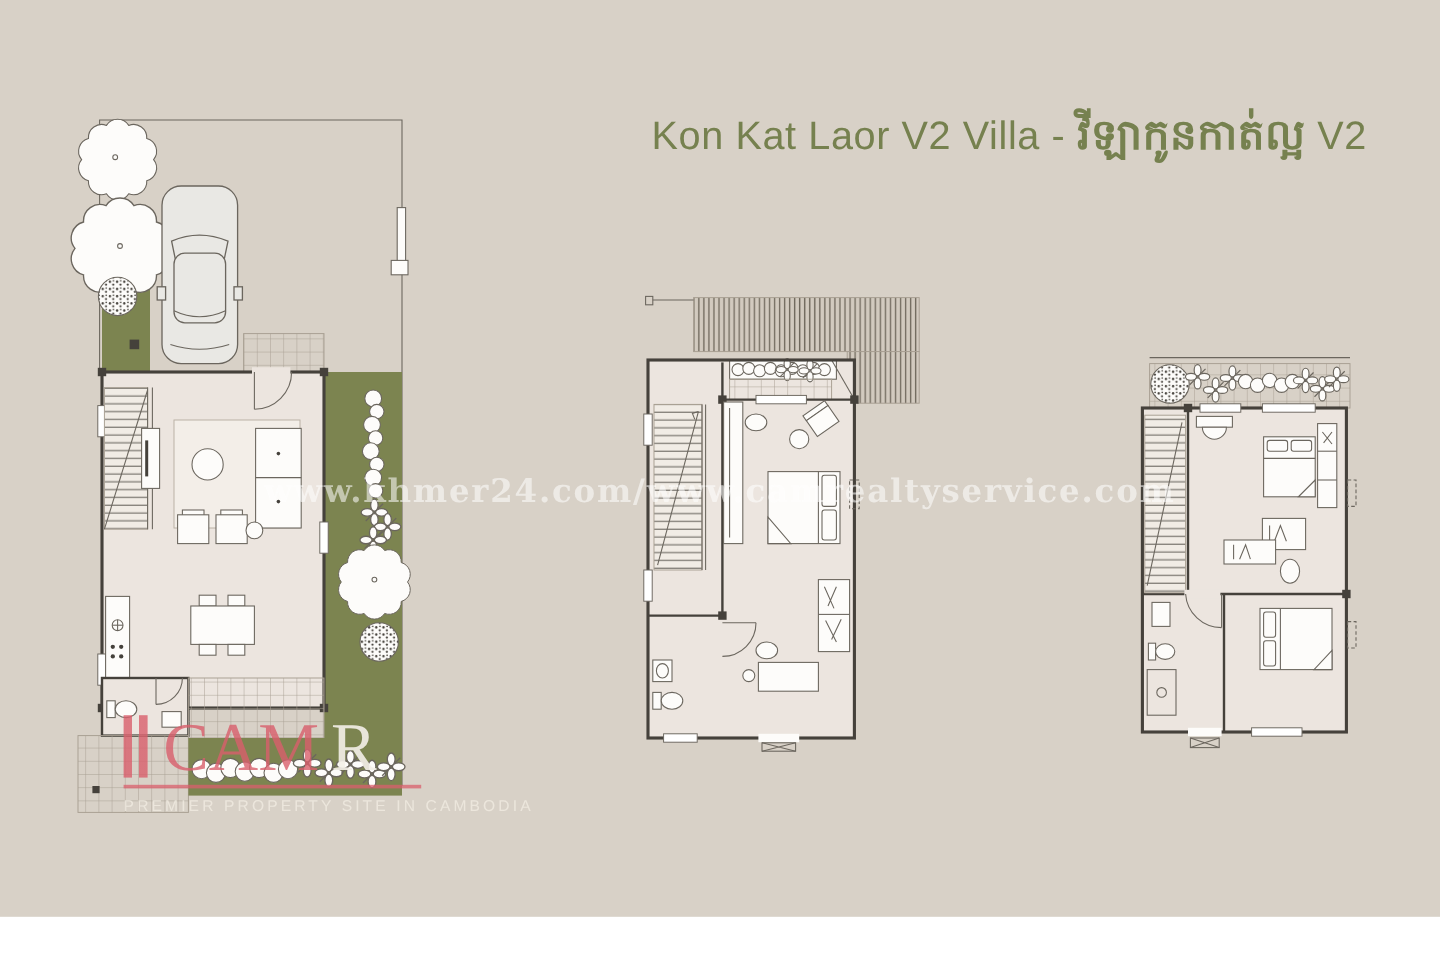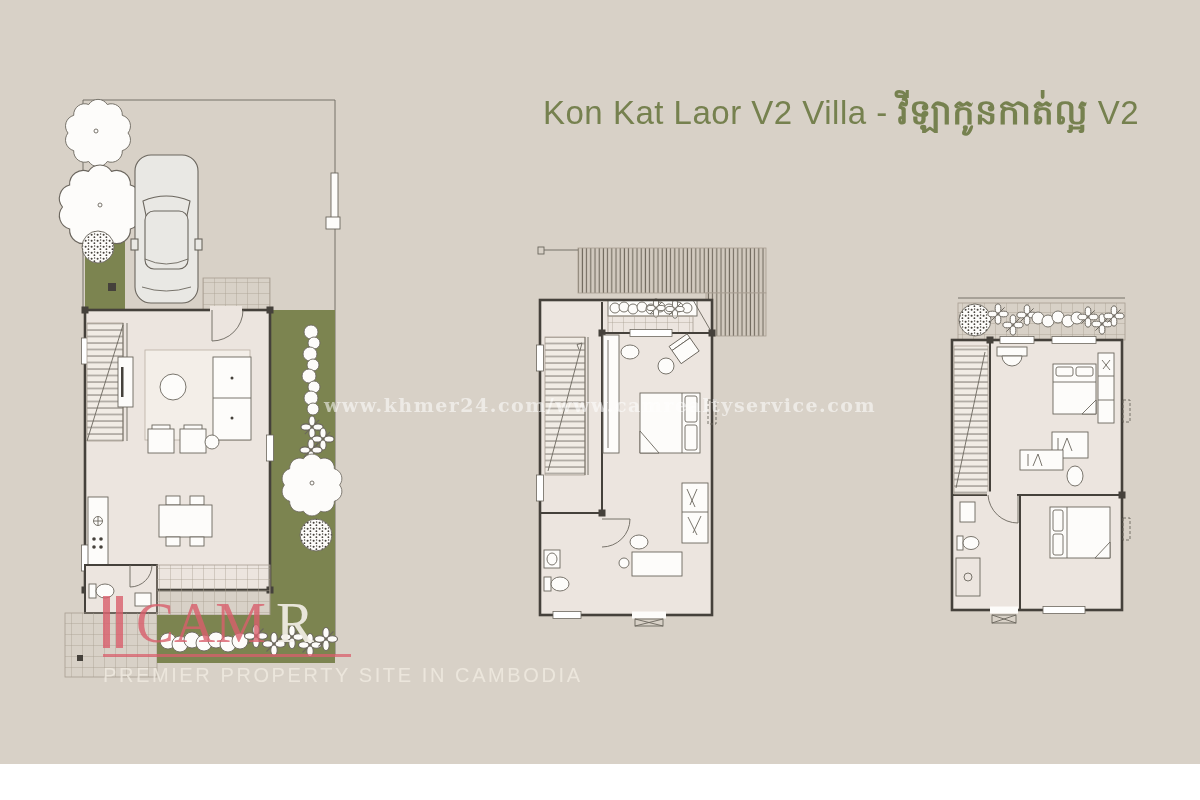--- a/index.html
+++ b/index.html
@@ -11,33 +11,33 @@
   }
   html,body{margin:0;padding:0}
   .canvas{position:relative;width:1200px;height:764px;background:var(--background);
     font-family:"Liberation Sans",sans-serif;overflow:hidden}
 
   .title{position:absolute;left:543px;top:90px;margin:0;z-index:4;white-space:nowrap;
     color:var(--title-green);font-size:33px;font-weight:500;letter-spacing:.5px}
   .title .khmer{font-family:"Liberation Sans","DejaVu Sans",sans-serif;font-weight:700;font-size:35px}
 
   .watermark{position:absolute;top:394px;left:50%;transform:translateX(-50%);z-index:5;
-    font-family:"DejaVu Serif","Liberation Serif",serif;font-weight:700;font-size:19px;
+    font-family:"DejaVu Serif","Liberation Serif",serif;font-weight:700;font-size:27px;
     letter-spacing:1.5px;color:var(--watermark-white);opacity:.55;white-space:nowrap}
 
   .logo{position:absolute;left:103px;top:596px;z-index:6}
-  .logo-row{display:flex;align-items:center;line-height:1}
+  .logo-row{display:flex;align-items:flex-end;line-height:1}
   .logo-bars{display:inline-block;width:20px;height:52px;margin:0 13px 3px 0;opacity:.8;
     background:linear-gradient(90deg,var(--logo-red) 0 7px,transparent 7px 13px,var(--logo-red) 13px 20px)}
   .logo-cam,.logo-r,.logo-ealty{font-family:"Liberation Serif",serif;font-size:57px;line-height:.95}
   .logo-cam{color:var(--logo-red);opacity:.8;margin-right:10px}
   .logo-r{color:var(--logo-r-white);opacity:.9}
   .logo-ealty{color:var(--logo-red);opacity:.78}
   .logo-underline{width:248px;height:3px;background:var(--logo-red);opacity:.75;margin-top:3px}
-  .logo-tagline{margin-top:7px;font-size:20px;letter-spacing:2.6px;color:var(--logo-tagline);
+  .logo-tagline{margin-top:7px;font-size:13px;letter-spacing:2.6px;color:var(--logo-tagline);
     opacity:.8;white-space:nowrap}
 
   svg.plan{position:absolute;overflow:visible;z-index:1}
   .plan-ground{left:60px;top:95px}
   .plan-first{left:535px;top:245px}
   .plan-second{left:940px;top:290px}
 
   .wall{fill:none;stroke:var(--wall-line);stroke-width:2.6}
   .wall2{fill:none;stroke:var(--wall-line);stroke-width:2}
   .thin{fill:none;stroke:var(--line-gray);stroke-width:.9}

